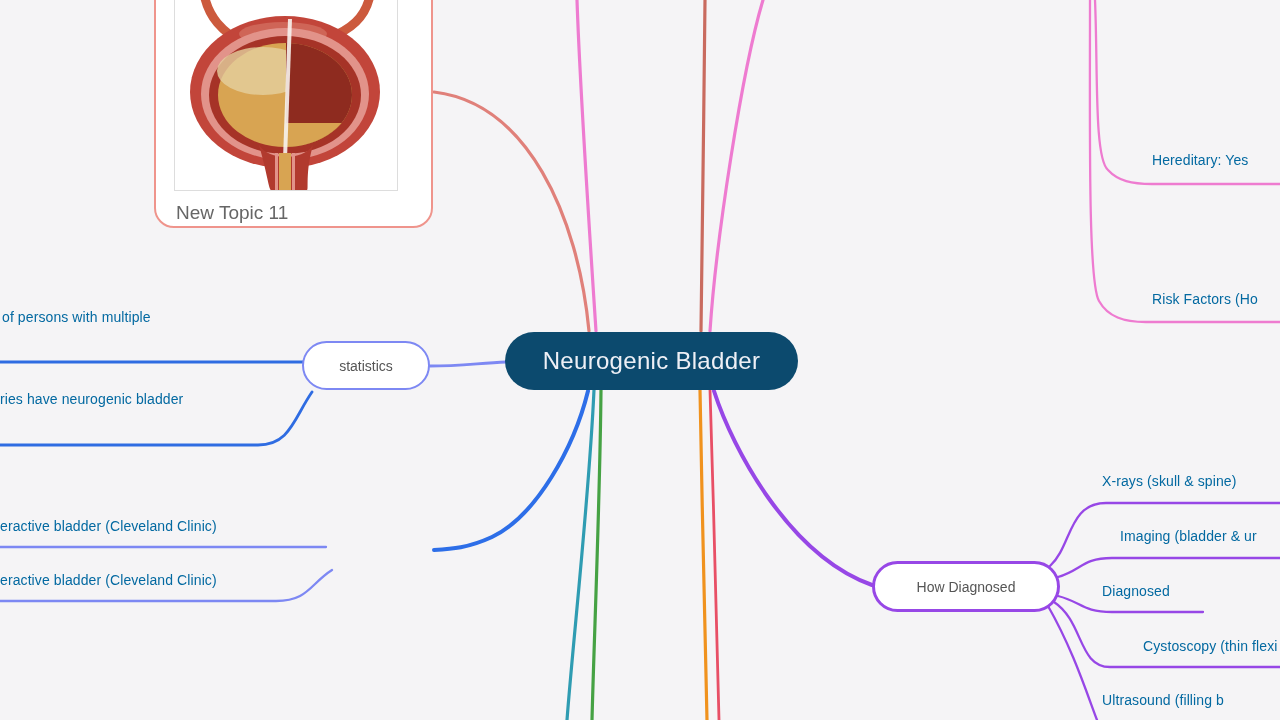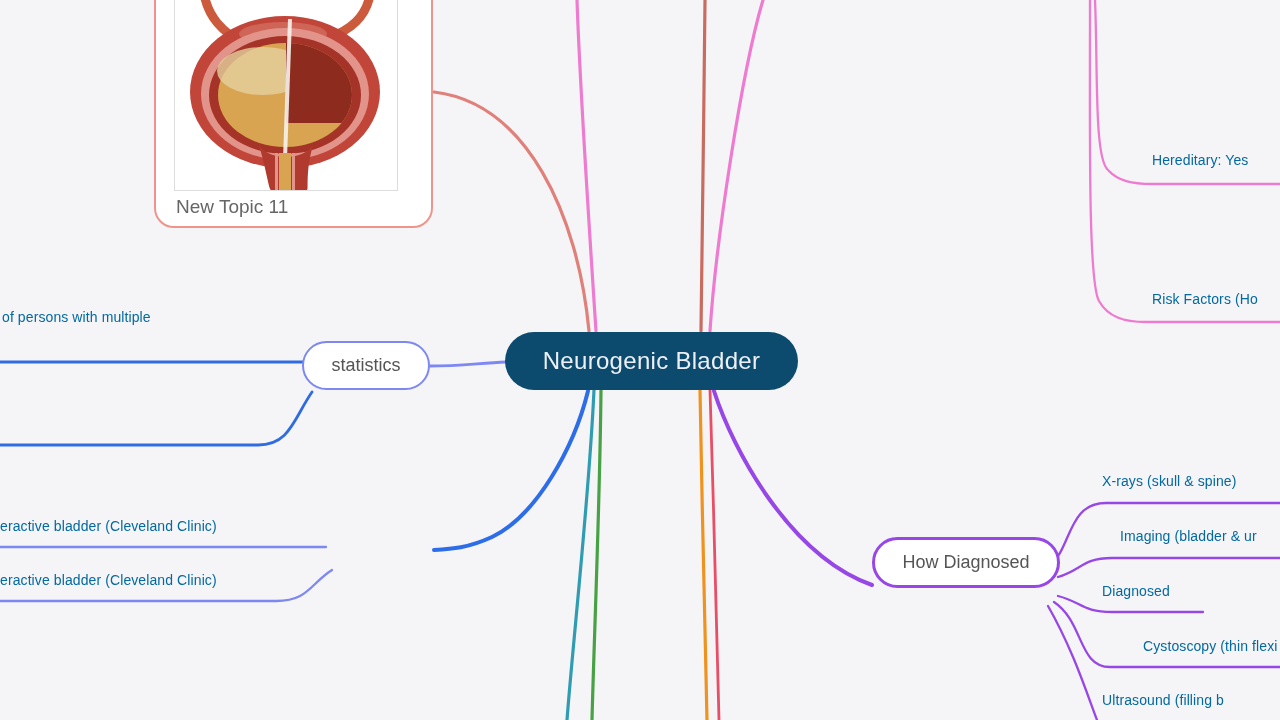--- a/index.html
+++ b/index.html
@@ -14,41 +14,41 @@
   .w25{stroke-width:2.8;}
   .w3{stroke-width:3.2;}
   .w4{stroke-width:4;}
   .leaf{
     position:absolute;white-space:nowrap;
     font-size:14px;color:#0369a1;letter-spacing:.1px;text-align:center;
   }
   .node{
     position:absolute;background:#ffffff;border-style:solid;
     display:flex;align-items:center;justify-content:center;
-    font-size:18px;color:#555;box-sizing:border-box;
+    font-size:14px;color:#555;box-sizing:border-box;
   }
   .node-statistics{left:302px;top:341px;width:128px;height:49px;border-width:2.5px;border-radius:25px;}
   .node-types{left:325px;top:522px;width:107px;height:50px;border-width:3px;border-radius:25px;}
-  .node-how{left:872px;top:537px;width:188px;height:51px;border-width:3px;border-radius:26px;}
+  .node-how{left:872px;top:561px;width:188px;height:51px;border-width:3px;border-radius:26px;}
   .root-node{
     position:absolute;left:505px;top:332px;width:293px;height:58px;
     border-radius:29px;display:flex;align-items:center;justify-content:center;
     font-size:24px;color:#eef0f6;letter-spacing:.3px;
   }
   .card{
     position:absolute;left:154px;top:-28px;width:279px;height:256px;
     background:#fff;border:2.5px solid #ef948c;border-radius:20px;
     box-sizing:border-box;
   }
   .card-image{
     position:absolute;left:18px;top:12px;width:222px;height:203px;
     background:#fff;border:1px solid #ddd;overflow:hidden;
   }
   .card-label{
-    position:absolute;left:20px;bottom:8px;
+    position:absolute;left:20px;bottom:2px;
     font-size:19px;color:#666;
   }
 </style>
 </head>
 <body>
 
 <div class="canvas">
 
   <svg class="wires" viewBox="0 0 1280 720">
 
@@ -80,20 +80,21 @@
 
     <path class="w3" d="M705,0 C704,110 702,240 701,331" stroke="#c96b5f"></path>
 
     <path class="w3" d="M594,390 C589,500 573,640 567,720" stroke="#2f9cb2"></path>
     <path class="w3" d="M601,390 C600,500 594,640 592,720" stroke="#46a244"></path>
     <path class="w3" d="M700,390 C702,500 705,640 707,720" stroke="#f0921e"></path>
     <path class="w25" d="M710,390 C714,500 716,640 719,720" stroke="#e84f66"></path>
   </svg>
 
   <div class="leaf" style="left:2px;top:309px">of persons with multiple</div>
+  <div class="leaf" style="left:0px;top:391px">ries have neurogenic bladder</div>
 
   <div class="leaf" style="left:0px;top:518px">eractive bladder (Cleveland Clinic)</div>
   <div class="leaf" style="left:0px;top:572px">eractive bladder (Cleveland Clinic)</div>
 
   <div class="leaf" style="left:1102px;top:473px">X-rays (skull &amp; spine)</div>
   <div class="leaf" style="left:1120px;top:528px">Imaging (bladder &amp; ur</div>
   <div class="leaf" style="left:1102px;top:583px">Diagnosed</div>
   <div class="leaf" style="left:1143px;top:638px">Cystoscopy (thin flexi</div>
   <div class="leaf" style="left:1102px;top:692px">Ultrasound (filling b</div>
 

